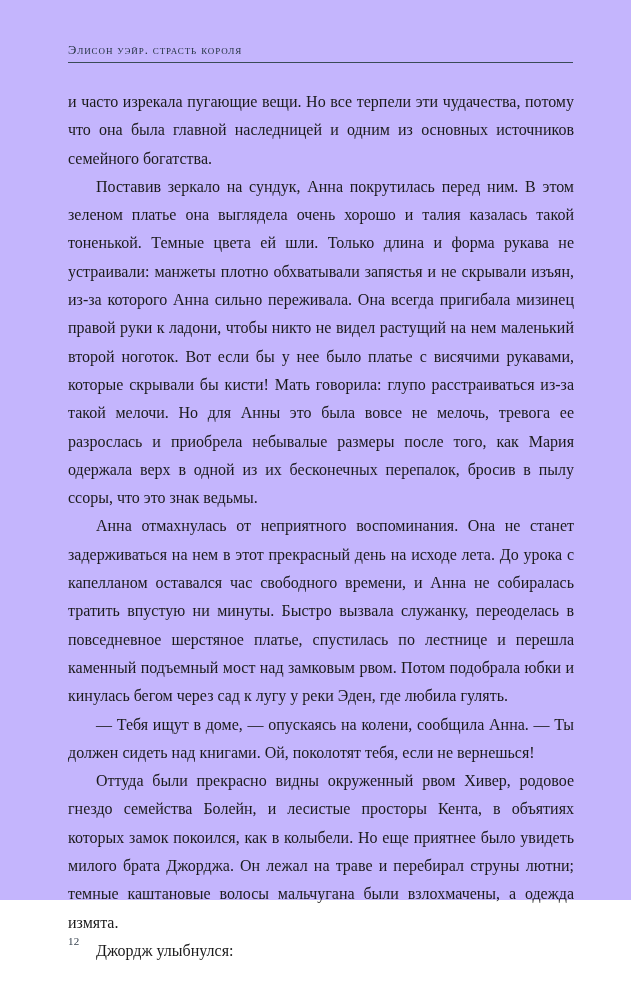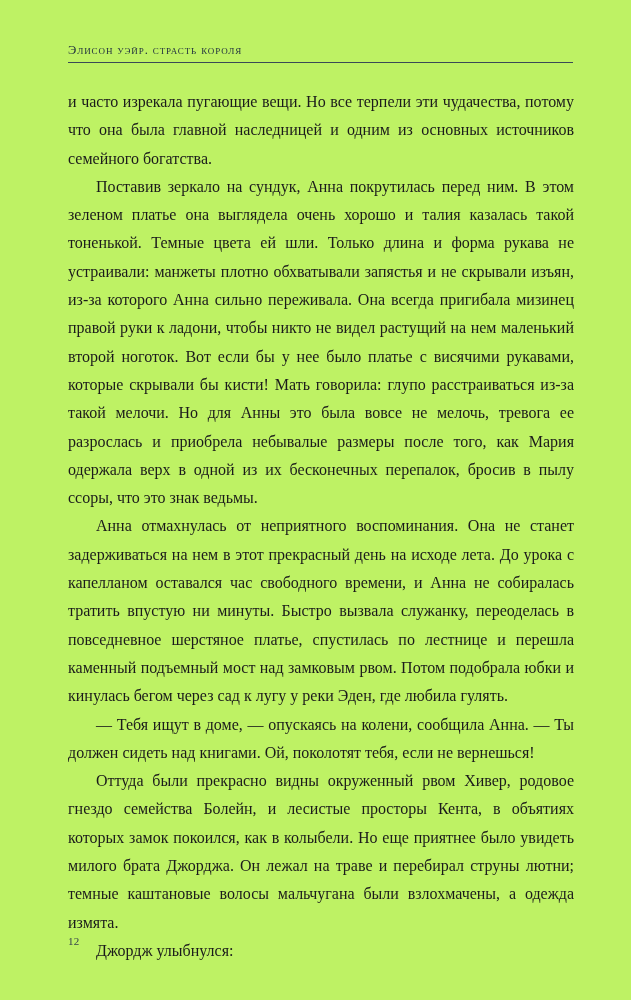--- a/index.html
+++ b/index.html
@@ -12,23 +12,23 @@
     height: 1000px;
     overflow: hidden;
     font-family: "Liberation Serif", "DejaVu Serif", serif;
     color: #1b1b1b;
     -webkit-font-smoothing: antialiased;
   }
 
   .page {
     position: relative;
     width: 631px;
-    height: 1000px;
+    height: 900px;
     box-sizing: border-box;
-    background: #bef264;
+    background: #c4b5fd;
   }
 
   
   .running-head {
     position: absolute;
     left: 68px;
     top: 42px;
     width: 505px;
   }
   .running-head-title {

